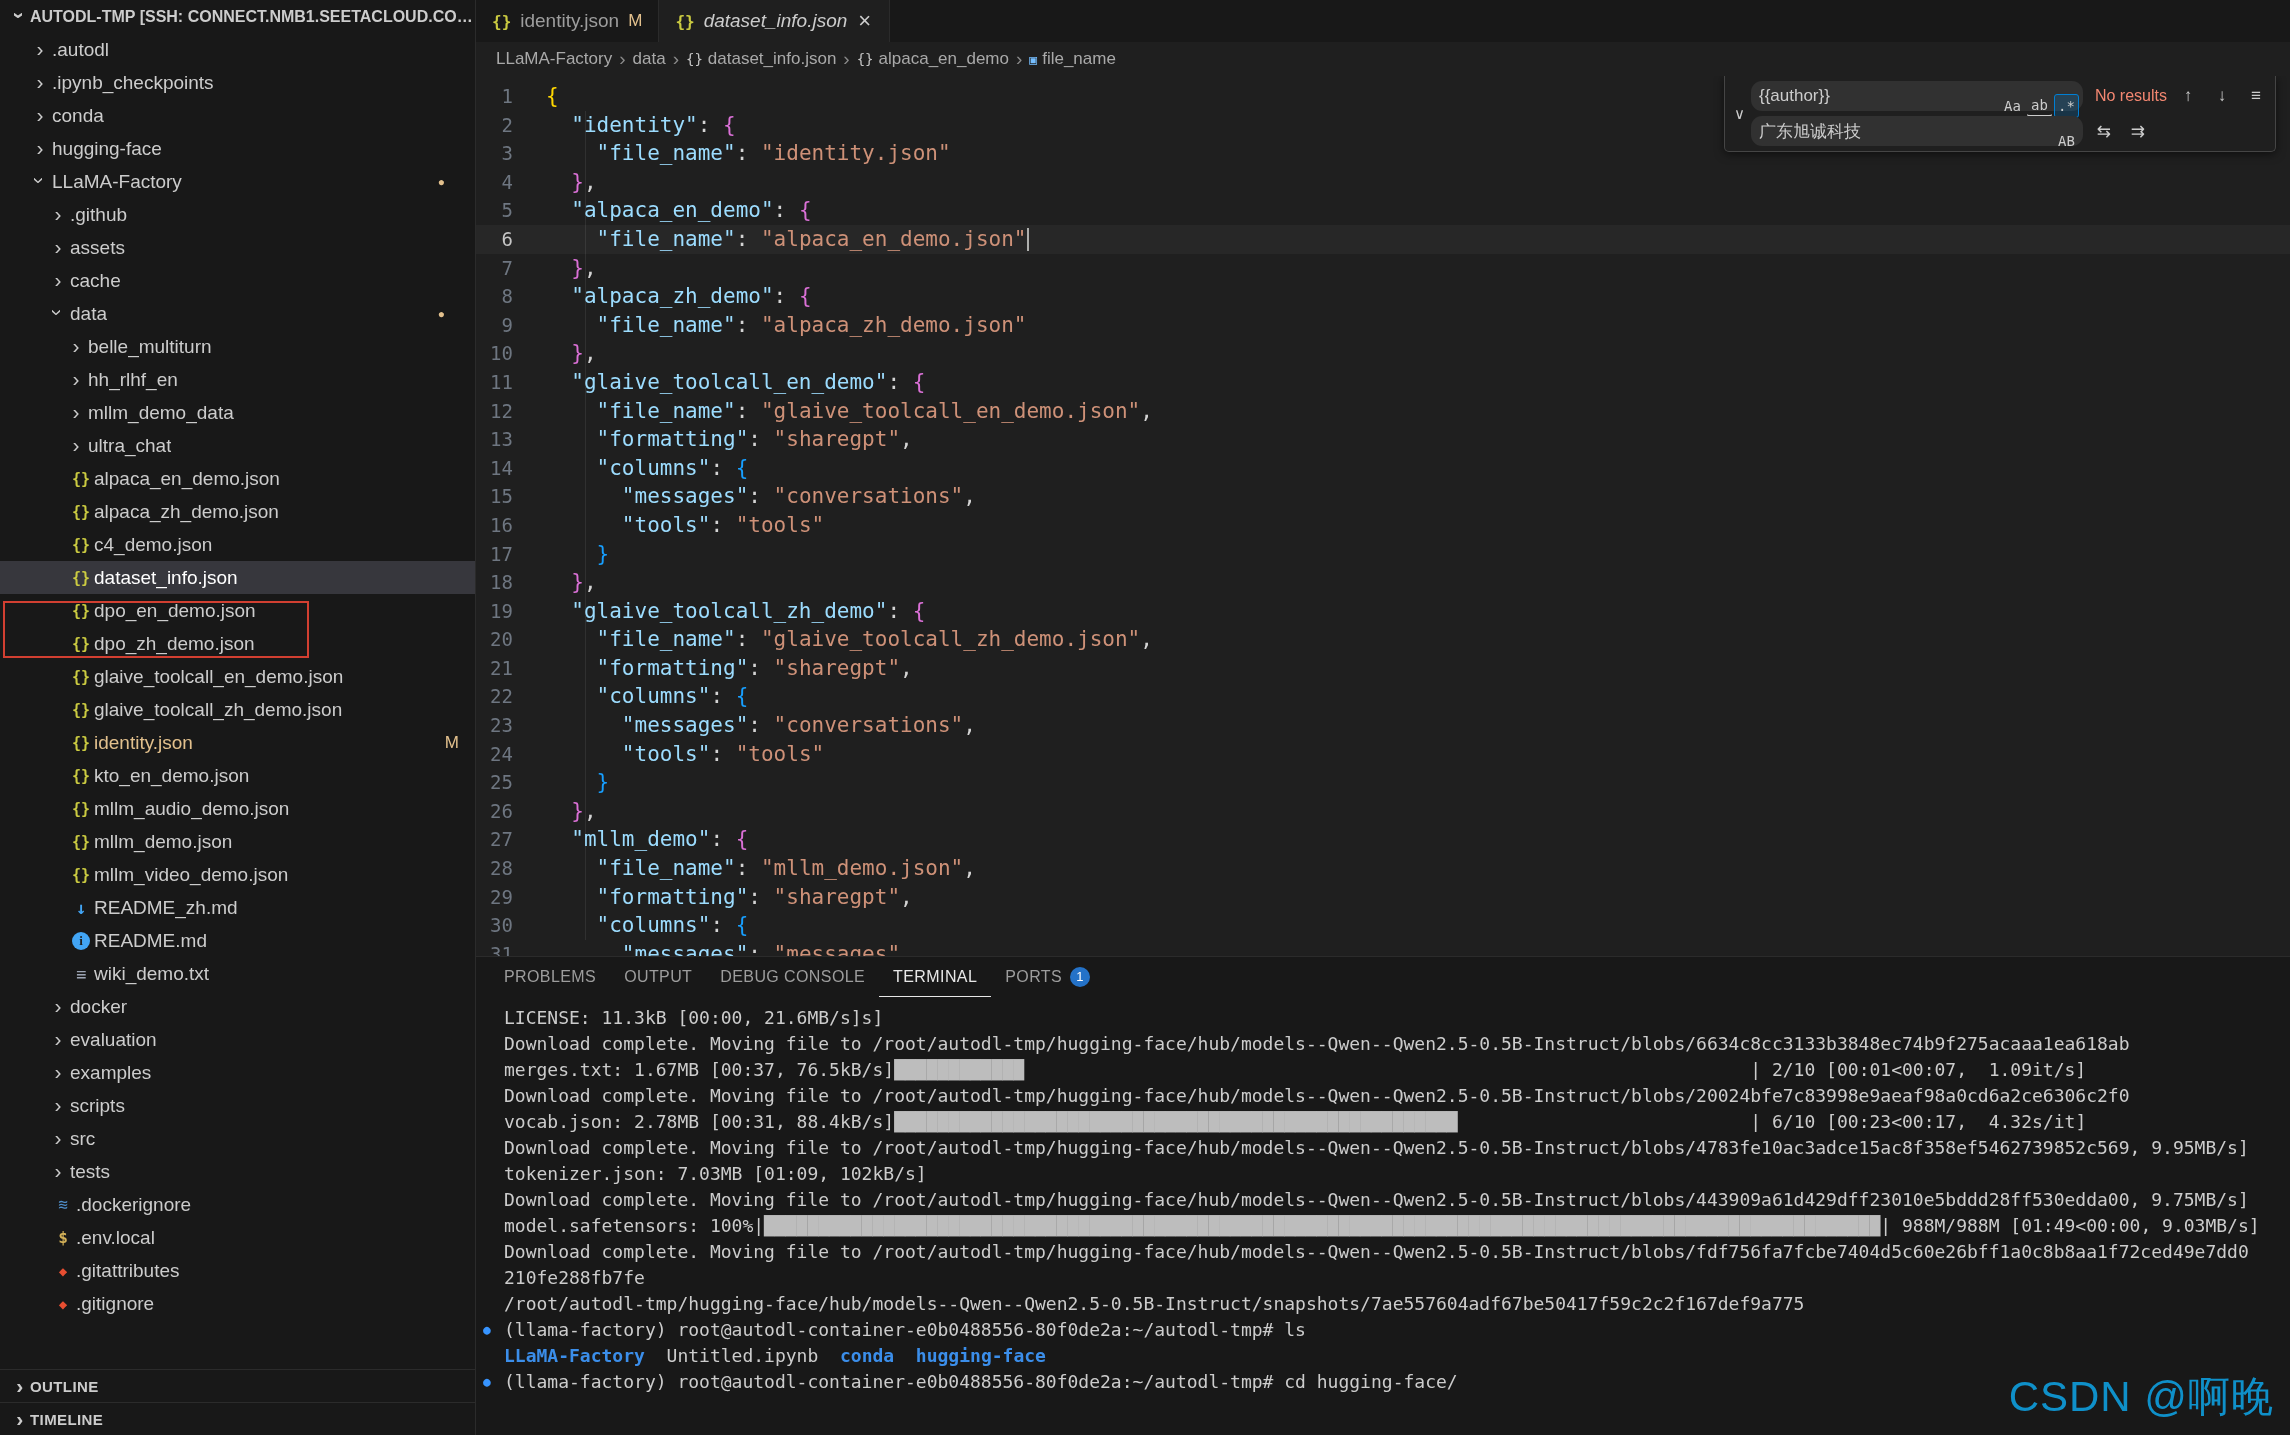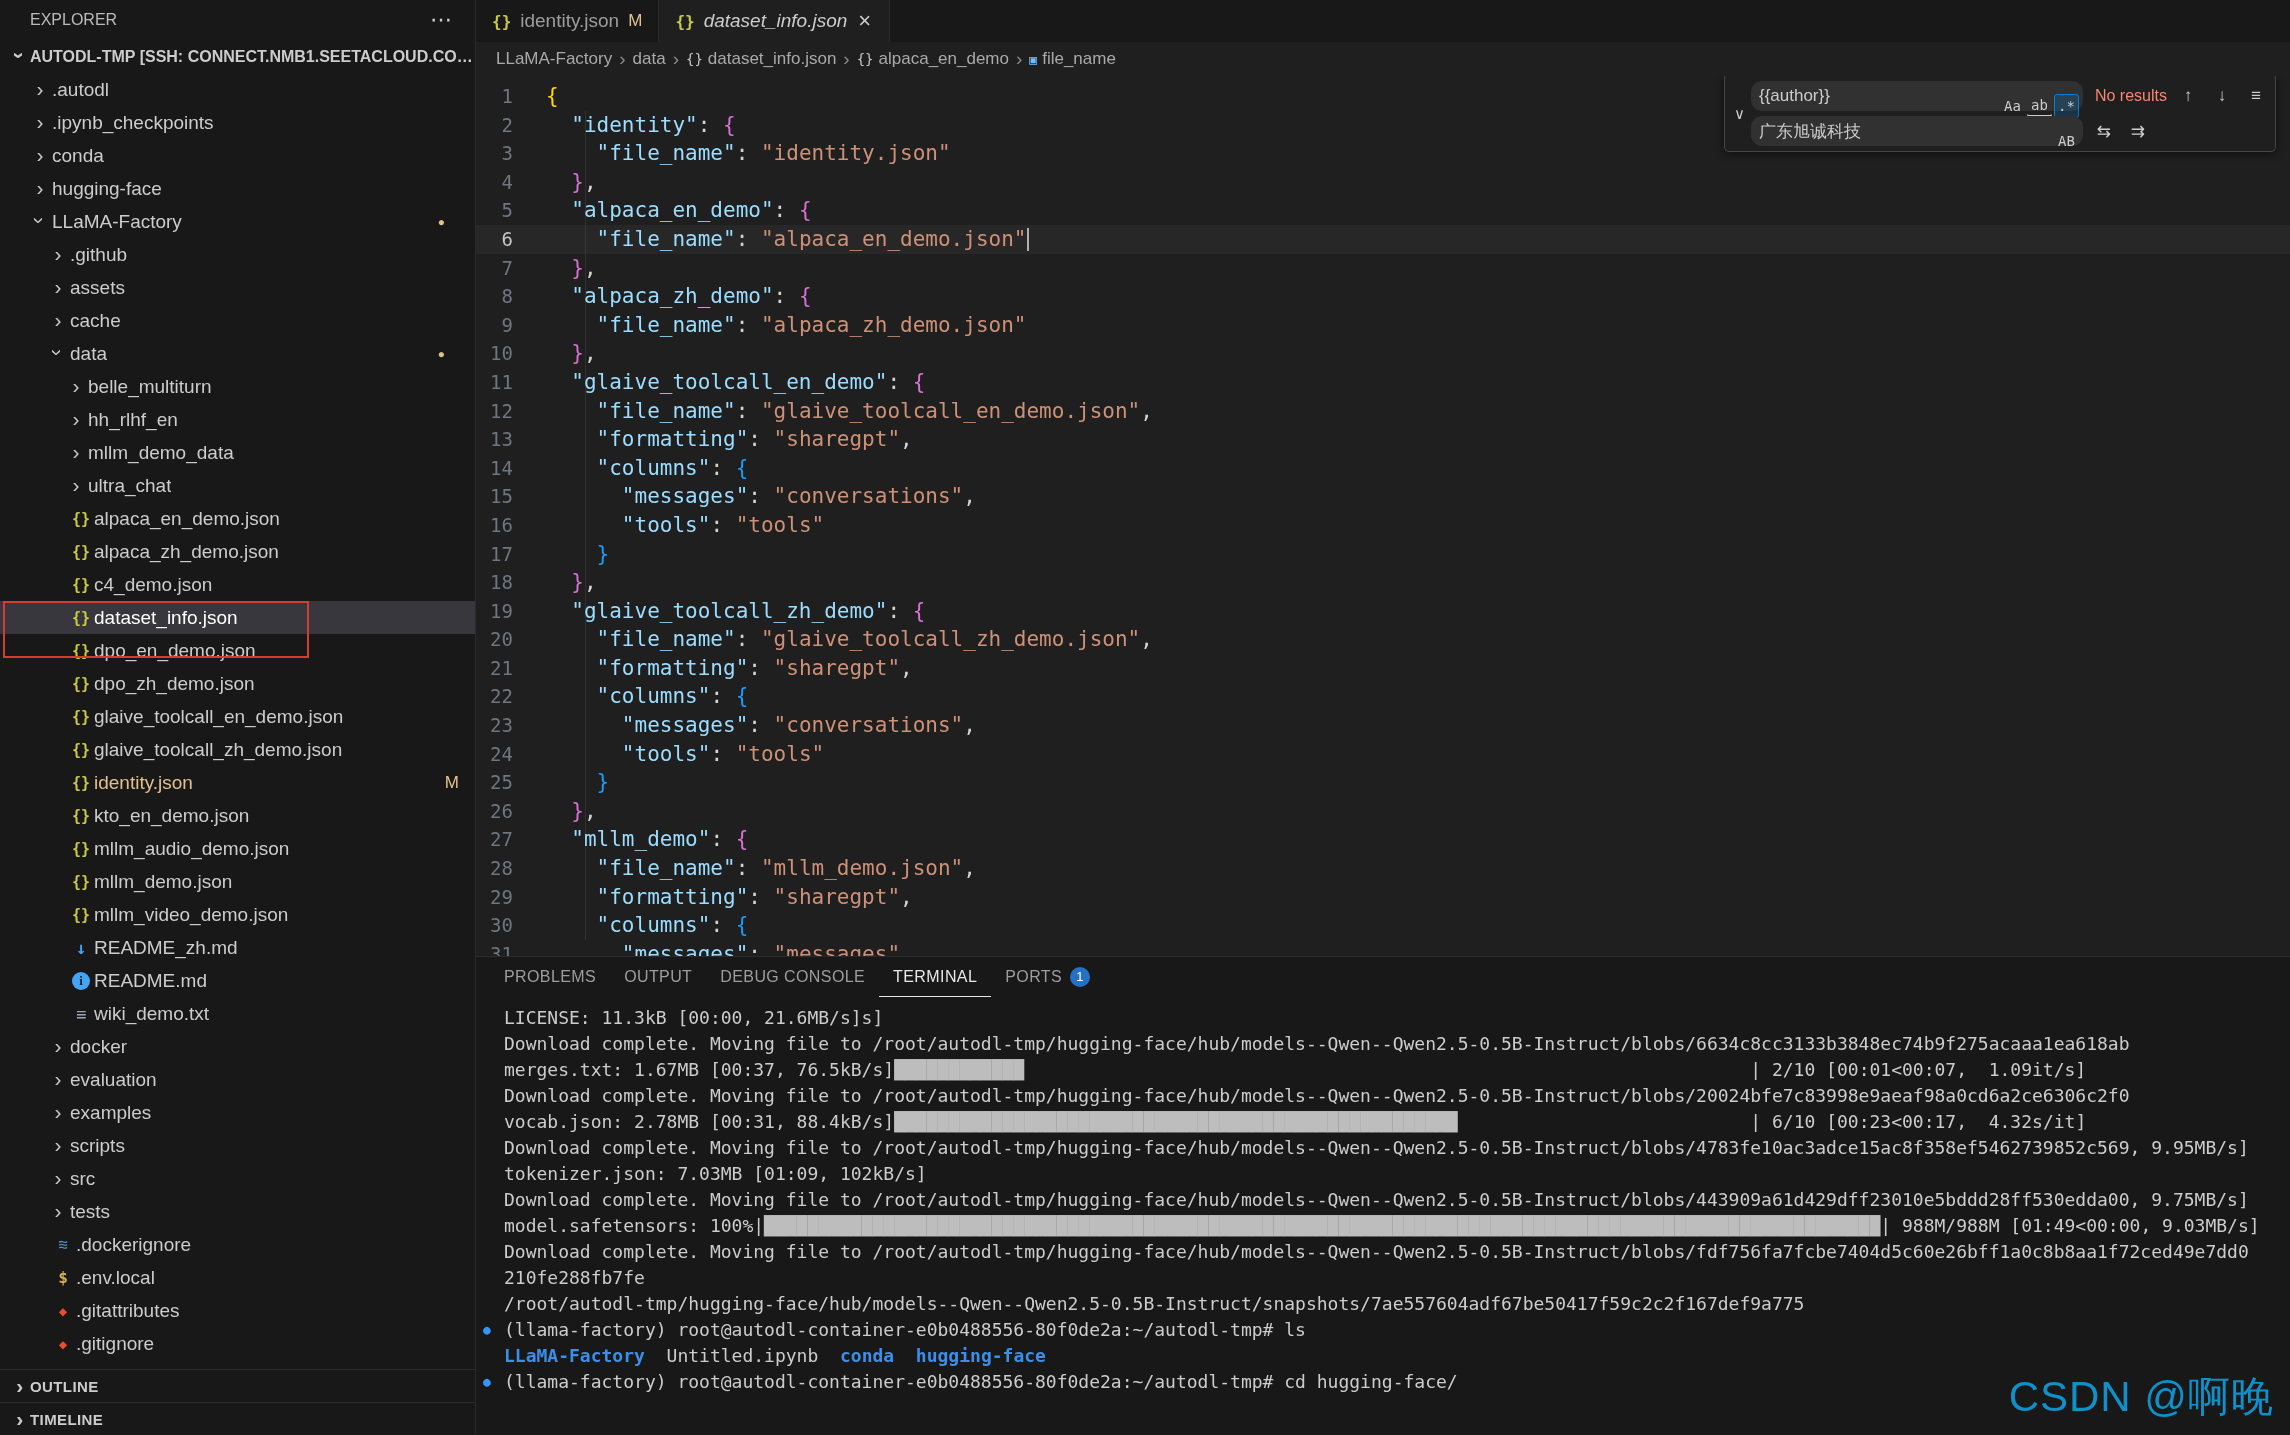--- a/index.html
+++ b/index.html
@@ -91,24 +91,20 @@
   
   .annotation-box { position:absolute; left:3px; top:601px; width:306px; height:57px; border:2px solid #d23f31; z-index:40; pointer-events:none; }
   .watermark { position:absolute; right:16px; bottom:10px; font-size:42px; color:#0ea5e9; opacity:.85; letter-spacing:1px; z-index:45; white-space:nowrap; }
 </style>
 </head>
 <body>
 
 <div class="app">
 
   <aside class="sidebar">
-    <div class="sb-header">
-      <span>EXPLORER</span>
-      <span class="sb-actions">⋯</span>
-    </div>
     <div class="sb-section">
       <span class="chev expanded">›</span>
       <span class="sb-section-label">AUTODL-TMP [SSH: CONNECT.NMB1.SEETACLOUD.COM]</span>
     </div>
     <div class="tree">
         <div class="tree-row" style="padding-left: 30px;">
           <span class="chev">›</span>
           <span class="tlabel">.autodl</span>
         </div>
         <div class="tree-row" style="padding-left: 30px;">

